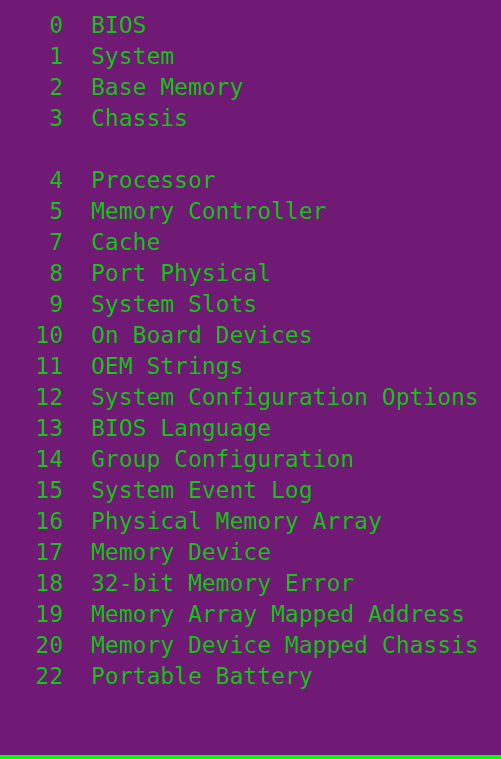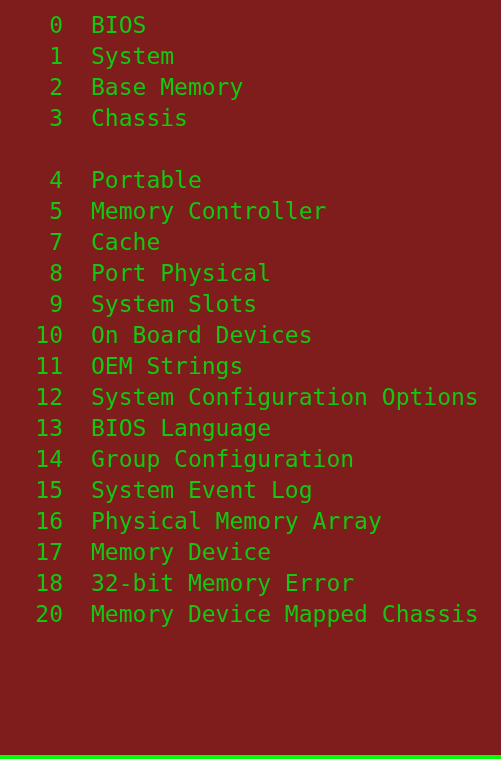--- a/index.html
+++ b/index.html
@@ -5,21 +5,21 @@
 <style>
   html, body {
     margin: 0;
     padding: 0;
     background: #000000;
   }
   #terminal {
     position: relative;
     width: 501px;
     height: 759px;
-    background: #7f1d1d;
+    background: #701a75;
     overflow: hidden;
     box-sizing: border-box;
   }
   #screen {
     position: absolute;
     left: 0;
     top: 0;
     width: 501px;
     height: 755px;
     padding-top: 10px;
@@ -66,30 +66,32 @@
 </head>
 <body>
 
 <div id="terminal">
   <div id="screen">
       <div class="line"><span class="idx">0</span><span class="gap"></span><span class="label">BIOS</span></div>
       <div class="line"><span class="idx">1</span><span class="gap"></span><span class="label">System</span></div>
       <div class="line"><span class="idx">2</span><span class="gap"></span><span class="label">Base Memory</span></div>
       <div class="line"><span class="idx">3</span><span class="gap"></span><span class="label">Chassis</span></div>
       <div class="line blank">&nbsp;</div>
-      <div class="line"><span class="idx">4</span><span class="gap"></span><span class="label">Portable</span></div>
+      <div class="line"><span class="idx">4</span><span class="gap"></span><span class="label">Processor</span></div>
       <div class="line"><span class="idx">5</span><span class="gap"></span><span class="label">Memory Controller</span></div>
       <div class="line"><span class="idx">7</span><span class="gap"></span><span class="label">Cache</span></div>
       <div class="line"><span class="idx">8</span><span class="gap"></span><span class="label">Port Physical</span></div>
       <div class="line"><span class="idx">9</span><span class="gap"></span><span class="label">System Slots</span></div>
       <div class="line"><span class="idx">10</span><span class="gap"></span><span class="label">On Board Devices</span></div>
       <div class="line"><span class="idx">11</span><span class="gap"></span><span class="label">OEM Strings</span></div>
       <div class="line"><span class="idx">12</span><span class="gap"></span><span class="label">System Configuration Options</span></div>
       <div class="line"><span class="idx">13</span><span class="gap"></span><span class="label">BIOS Language</span></div>
       <div class="line"><span class="idx">14</span><span class="gap"></span><span class="label">Group Configuration</span></div>
       <div class="line"><span class="idx">15</span><span class="gap"></span><span class="label">System Event Log</span></div>
       <div class="line"><span class="idx">16</span><span class="gap"></span><span class="label">Physical Memory Array</span></div>
       <div class="line"><span class="idx">17</span><span class="gap"></span><span class="label">Memory Device</span></div>
       <div class="line"><span class="idx">18</span><span class="gap"></span><span class="label">32-bit Memory Error</span></div>
+      <div class="line"><span class="idx">19</span><span class="gap"></span><span class="label">Memory Array Mapped Address</span></div>
       <div class="line"><span class="idx">20</span><span class="gap"></span><span class="label">Memory Device Mapped Chassis</span></div>
+      <div class="line"><span class="idx">22</span><span class="gap"></span><span class="label">Portable Battery</span></div>
     </div>
   <div id="bottom-border"></div>
 </div>
 
 </body></html>

